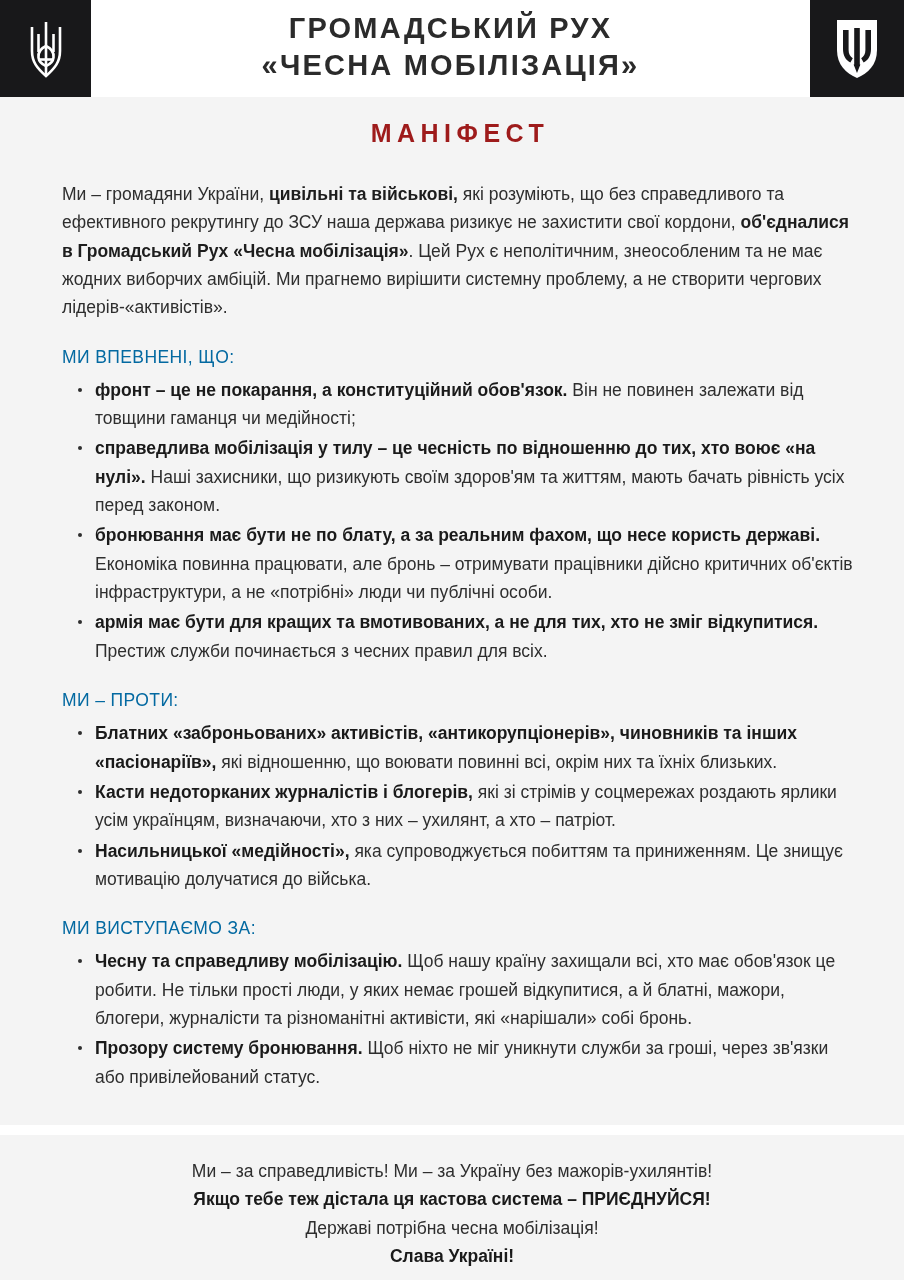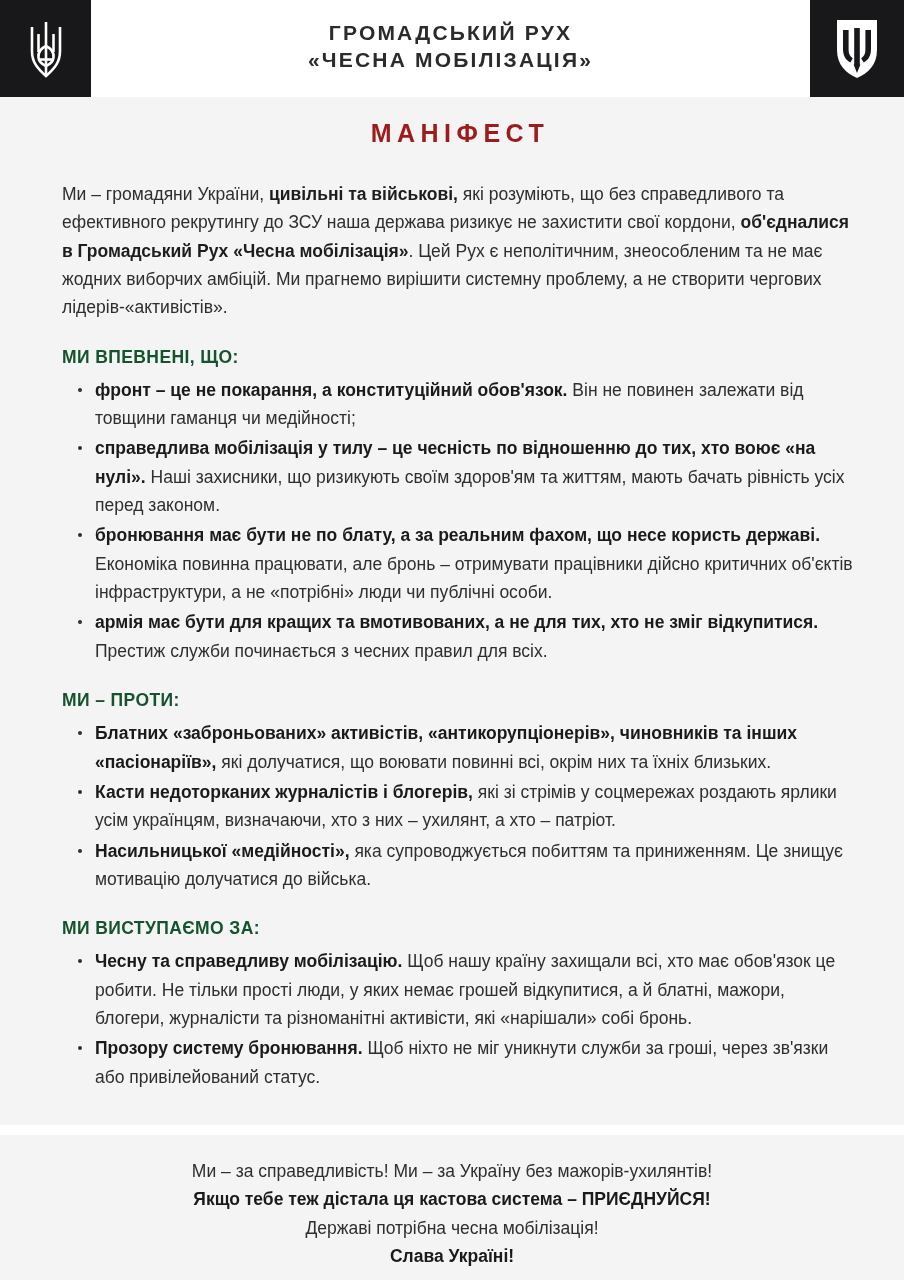--- a/index.html
+++ b/index.html
@@ -40,21 +40,21 @@
   .header-title {
     flex: 1 1 auto;
     display: flex;
     flex-direction: column;
     align-items: center;
     justify-content: center;
     padding-bottom: 4px;
   }
   .header-title .line {
     font-weight: bold;
-    font-size: 21px;
+    font-size: 29px;
     line-height: 1.26;
     letter-spacing: 2.2px;
     color: #2b2b2b;
     text-align: right;
     white-space: nowrap;
   }
 
   
   .sheet {
     background: #f4f4f4;
@@ -76,22 +76,22 @@
     font-size: 17.5px;
     line-height: 1.62;
     color: #2e2e2e;
     margin: 16px 0 6px 0;
     max-width: 812px;
   }
   .intro b { font-weight: bold; color: #1d1d1d; }
 
   .section { margin-top: 25px; }
   .section-heading {
-    color: #14532d;
-    font-weight: bold;
+    color: #0369a1;
+    font-weight: normal;
     font-size: 17.5px;
     letter-spacing: 0.4px;
     margin: 0 0 7px 0;
   }
   ul.bullets {
     list-style: none;
     margin: 8px;
     padding: 0;
   }
   ul.bullets > li {
@@ -187,21 +187,21 @@
         <li><b>фронт – це не покарання, а конституційний обов'язок.</b><span> Він не повинен залежати від товщини гаманця чи медійності;</span></li>
         <li><b>справедлива мобілізація у тилу – це чесність по відношенню до тих, хто воює «на нулі».</b><span> Наші захисники, що ризикують своїм здоров'ям та життям, мають бачать рівність усіх перед законом.</span></li>
         <li><b>бронювання має бути не по блату, а за реальним фахом, що несе користь державі.</b><span> Економіка повинна працювати, але бронь – отримувати працівники дійсно критичних об'єктів інфраструктури, а не «потрібні» люди чи публічні особи.</span></li>
         <li><b>армія має бути для кращих та вмотивованих, а не для тих, хто не зміг відкупитися.</b><span> Престиж служби починається з чесних правил для всіх.</span></li>
       </ul>
     </div>
 
     <div class="section">
       <div class="section-heading">МИ – ПРОТИ:</div>
       <ul class="bullets">
-        <li><b>Блатних «заброньованих» активістів, «антикорупціонерів», чиновників та інших «пасіонаріїв»,</b><span>  які долучатися, що воювати повинні всі, окрім них та їхніх близьких.</span></li>
+        <li><b>Блатних «заброньованих» активістів, «антикорупціонерів», чиновників та інших «пасіонаріїв»,</b><span>  які відношенню, що воювати повинні всі, окрім них та їхніх близьких.</span></li>
         <li><b>Касти недоторканих журналістів і блогерів,</b><span> які зі стрімів у соцмережах роздають ярлики усім українцям, визначаючи, хто з них – ухилянт, а хто – патріот.</span></li>
         <li><b>Насильницької «медійності»,</b><span> яка супроводжується побиттям та приниженням. Це знищує мотивацію долучатися до війська.</span></li>
       </ul>
     </div>
 
     <div class="section">
       <div class="section-heading">МИ ВИСТУПАЄМО ЗА:</div>
       <ul class="bullets">
         <li><b>Чесну та справедливу мобілізацію.</b><span> Щоб нашу країну захищали всі, хто має обов'язок це робити. Не тільки прості люди, у яких немає грошей відкупитися, а й блатні, мажори, блогери, журналісти та різноманітні активісти, які «нарішали» собі бронь.</span></li>
         <li><b>Прозору систему бронювання.</b><span> Щоб ніхто не міг уникнути служби за гроші, через зв'язки або привілейований статус.</span></li>

